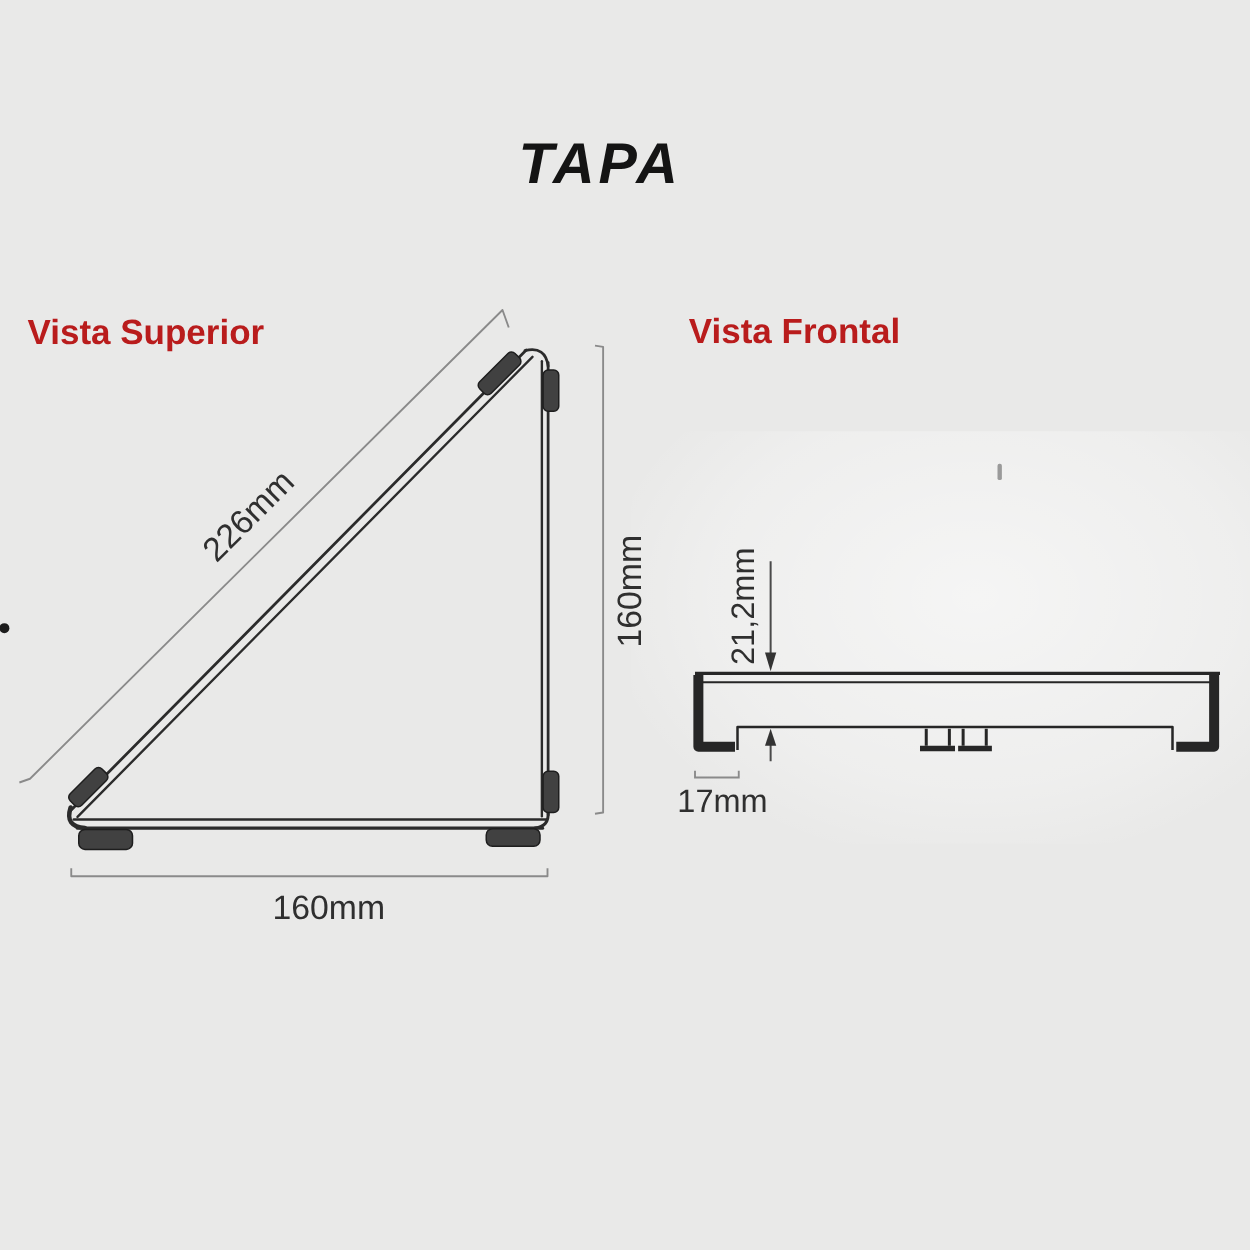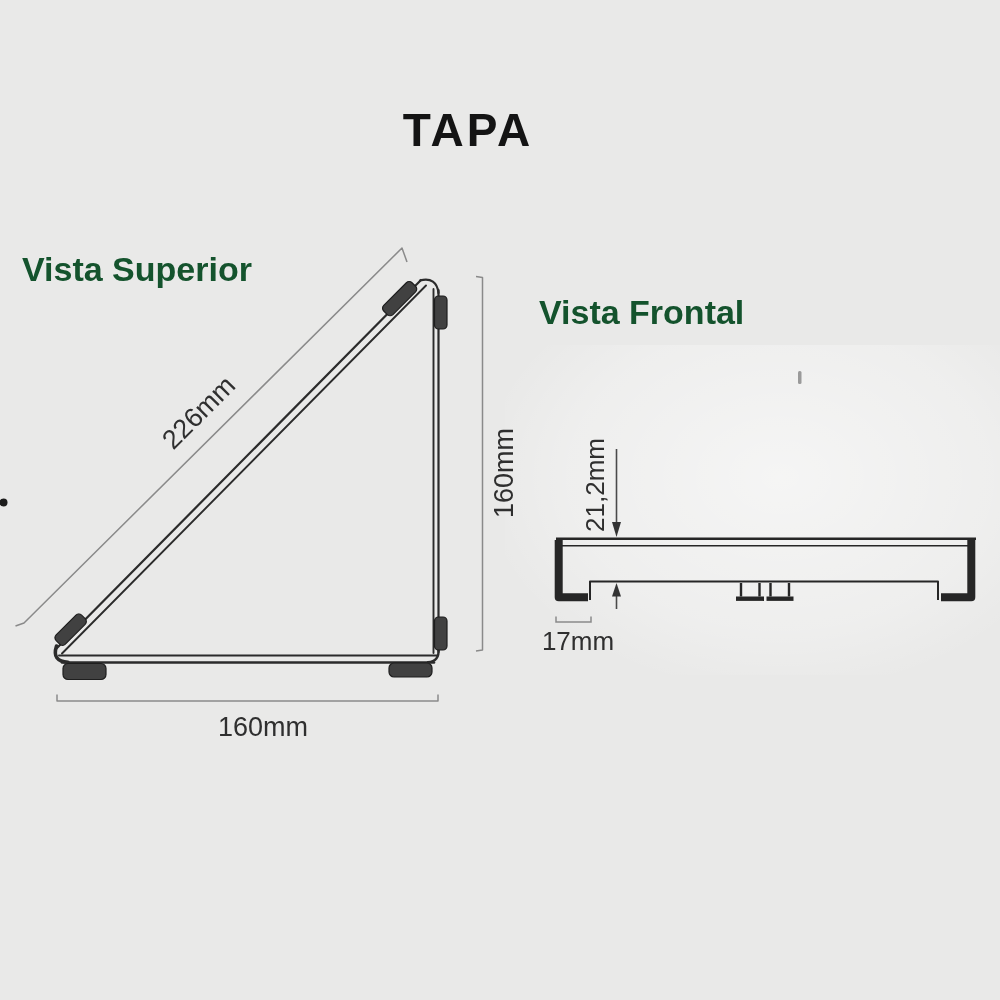--- a/index.html
+++ b/index.html
@@ -7,21 +7,21 @@
     width:1000px;height:1000px;position:relative;overflow:hidden;
     background:#e9e9e8;
     font-family:"Liberation Sans", sans-serif;
   }
   .abs{position:absolute;}
   .title{
     font-size:46px;font-weight:600;letter-spacing:3px;color:#141414;
     white-space:nowrap;transform:translateX(-50%);
   }
   .view-label{
-    font-size:34px;font-weight:700;color:#14532d;white-space:nowrap;
+    font-size:28px;font-weight:700;color:#b91c1c;white-space:nowrap;
   }
   .dim-text{
     font-size:27px;font-weight:500;color:#2f2f2f;white-space:nowrap;
   }
   .dim-text.small{font-size:26px;}
   .center{transform:translate(-50%,-50%);text-align:right;}
   .rot45{transform:translate(-50%,-50%) rotate(-45deg);}
   .rot90{transform:translate(-50%,-50%) rotate(-90deg);}
   .light-patch{
     left:505px;top:345px;width:500px;height:330px;
@@ -96,25 +96,25 @@
     <polygon points="612,596.5 621,596.5 616.5,583" fill="#333"></polygon>
     <path d="M556,616.5 V622 H591 V616.5" fill="none" stroke="#8a8a8a" stroke-width="1.5"></path>
   </g>
 
   <g>
     <rect x="798" y="371" width="3.5" height="13" rx="1.5" fill="#9a9a9a"></rect>
     <circle cx="3.5" cy="502.5" r="4" fill="#1c1c1c"></circle>
   </g>
 </svg>
 
-<div class="abs title" style="left:468px;top:103px;">TAPA</div>
+<div class="abs title" style="left:480px;top:103px;font-style:italic;">TAPA</div>
 
 <div class="abs view-label" style="left:22px;top:250px;">Vista Superior</div>
 
-<div class="abs view-label" style="left:539px;top:249px;margin-top:44px;">Vista Frontal</div>
+<div class="abs view-label" style="left:551px;top:249px;">Vista Frontal</div>
 
 <div class="abs dim-text rot45" style="left:199px;top:413px;">226mm</div>
 
 <div class="abs dim-text rot90" style="left:504px;top:473px;">160mm</div>
 
 <div class="abs dim-text center" style="left:263px;top:727px;">160mm</div>
 
 <div class="abs dim-text small rot90" style="left:595px;top:485px;">21,2mm</div>
 
 <div class="abs dim-text small center" style="left:578px;top:641px;">17mm</div>

